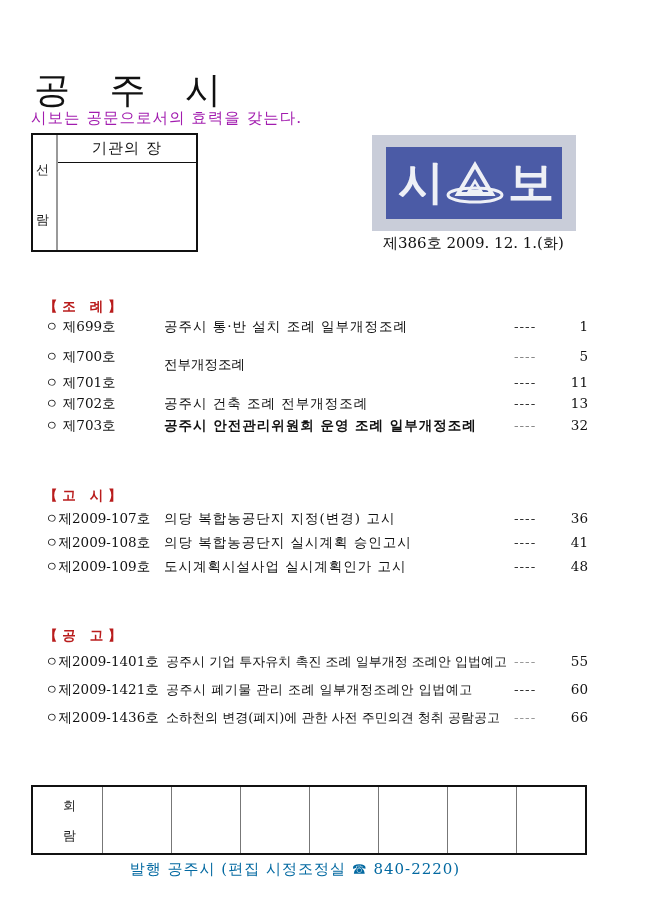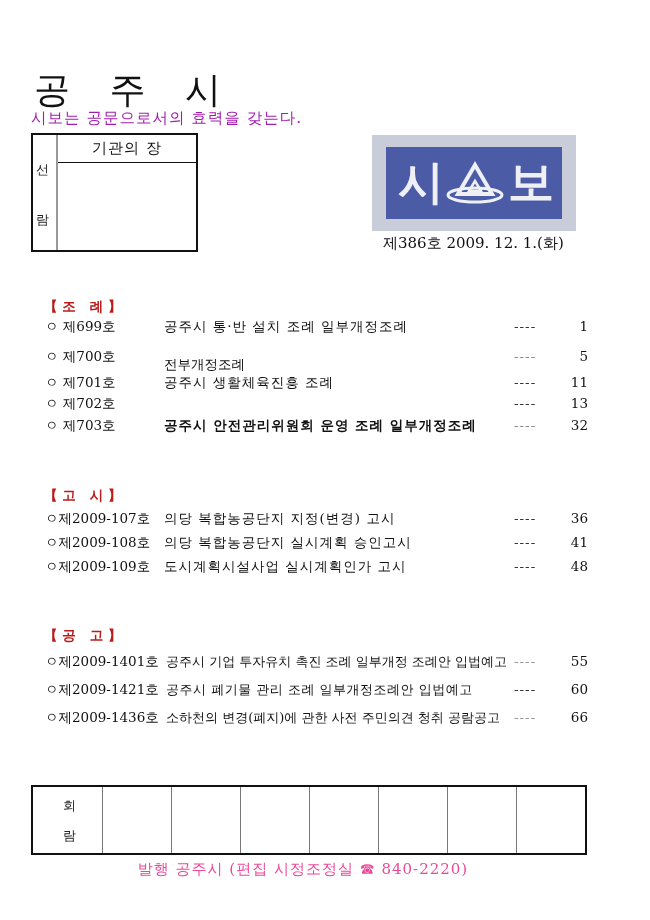--- a/index.html
+++ b/index.html
@@ -26,21 +26,21 @@
   .row .num { position: absolute; left: 45px; white-space: nowrap; }
   .row .title { position: absolute; left: 164px; white-space: nowrap; letter-spacing: 1px; }
   .row .dash { position: absolute; left: 514px; color: #333; letter-spacing: 1px; }
   .row .page { position: absolute; right: 62px; text-align: right; }
   .row.two-line .title { line-height: 16px; letter-spacing: 0; }
 
   .circ-table { left: 31px; top: 785px; width: 556px; height: 70px; border: 2px solid #111; box-sizing: border-box; display: flex; }
   .circ-cell { border-right: 1px solid #777; height: 100%; box-sizing: border-box; position: relative; }
   .circ-cell:last-child { border-right: none; }
   .circ-label span { position: absolute; left: 30px; font-size: 13px; color: #222; }
-  .footer { left: 16px; width: 574px; top: 860px; text-align: center; font-size: 15px; letter-spacing: 1px; color: #ec4899; }
+  .footer { left: 8px; width: 574px; top: 860px; text-align: center; font-size: 15px; letter-spacing: 1px; color: #0369a1; }
 </style>
 </head>
 <body>
 
 <div class="abs city-title">공 주 시</div>
 <div class="abs subtitle">시보는 공문으로서의 효력을 갖는다.</div>
 
 <div class="abs approval-box">
   <div class="approval-side">
     <span style="top:26px">선</span>
@@ -74,26 +74,26 @@
   <span class="page">1</span>
 </div>
 <div class="row two-line" style="top:340px;height:34px">
   <span class="num" style="top:8px">ㅇ 제700호</span>
   <span class="title" style="top:16px">전부개정조례</span>
   <span class="dash" style="top:8px;color:#888">----</span>
   <span class="page" style="top:8px">5</span>
 </div>
 <div class="row" style="top:374px">
   <span class="num">ㅇ 제701호</span>
-  <span class="title">공주시 생활체육진흥 조례</span>
   <span class="dash">----</span>
   <span class="page">11</span>
 </div>
 <div class="row" style="top:395px">
   <span class="num">ㅇ 제702호</span>
+  <span class="title">공주시 건축 조례 전부개정조례</span>
   <span class="dash">----</span>
   <span class="page">13</span>
 </div>
 <div class="row" style="top:417px">
   <span class="num">ㅇ 제703호</span>
   <span class="title" style="font-weight:bold">공주시 안전관리위원회 운영 조례 일부개정조례</span>
   <span class="dash" style="color:#888">----</span>
   <span class="page">32</span>
 </div>
 

